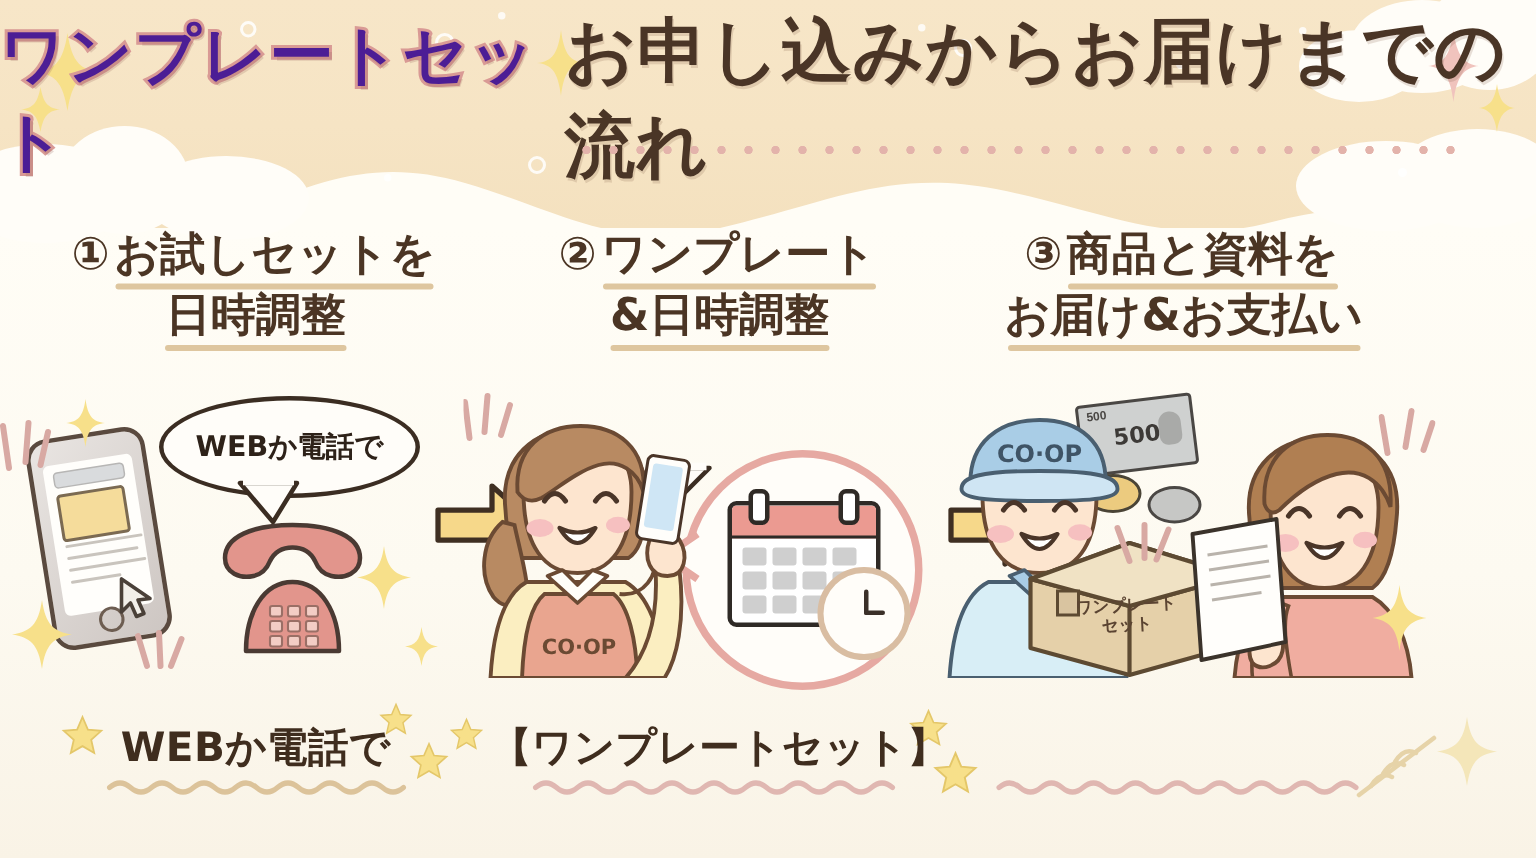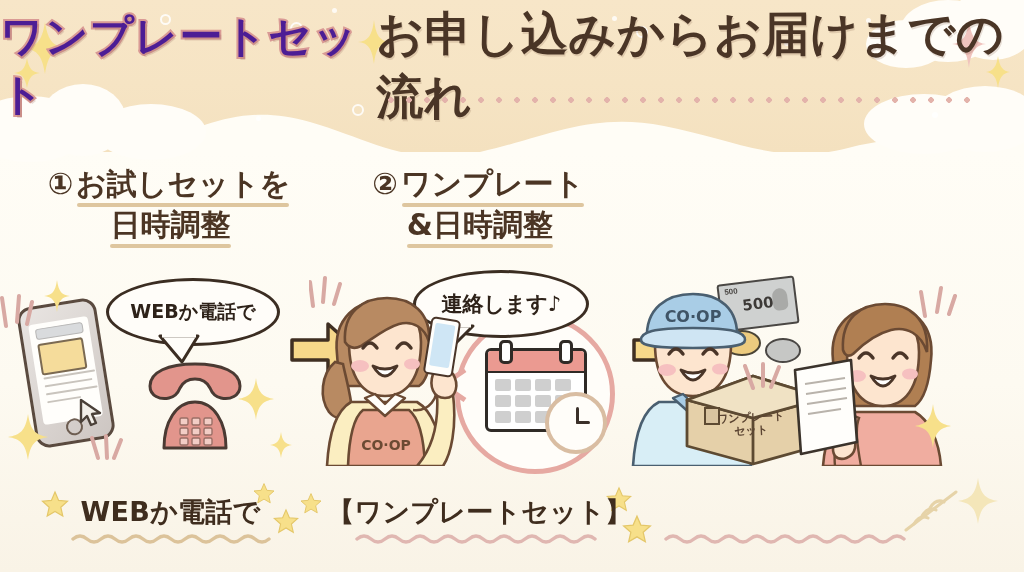--- a/index.html
+++ b/index.html
@@ -49,21 +49,21 @@
     color:#4a3526;
     text-shadow:1px 2px 0 rgba(120,85,60,.18);
   }
   .title-dots{
     position:absolute;left:382px;top:96px;width:590px;height:8px;
     background-image:radial-gradient(circle,#e3b3ab 0 2.6px,transparent 3px);
     background-size:18px 8px;background-repeat:repeat-x;
   }
 
   
-  .cols{position:absolute;left:0;top:158px;width:928px;height:414px;display:flex;}
+  .cols{position:absolute;left:0;top:144px;width:928px;height:414px;display:flex;}
   .col{position:relative;width:341.3px;height:414px;}
 
   .step-head{
     position:absolute;left:0;top:6px;width:341px;
     text-align:center;color:#4b3524;
     font-family:"DejaVu Sans","Liberation Sans",sans-serif;
     font-weight:700;font-size:30px;line-height:1.36;
   }
   .step-head .ln{position:relative;display:inline-block;padding:0 3px;}
   .step-head .ln::after{
@@ -345,23 +345,20 @@
               <i></i>
               <i></i>
               <i></i>
               <i></i>
           </div>
         </div>
         <div class="cal-ring" style="left:190px;top:64px;"></div>
         <div class="cal-ring" style="left:250px;top:64px;"></div>
         <div class="clock" style="left:236px;top:116px;"></div>
 
-        <div class="bubble" style="left:104px;top:-6px;width:170px;height:62px;">
-          <span style="font-size:21px;">連絡します♪</span>
-        </div>
         <svg class="bubble-tail" style="left:120px;top:46px;" width="48" height="34" viewBox="0 0 48 34">
           <path d="M6 4 L44 4 L16 32 Z" fill="#fffdf9" stroke="#3b2d22" stroke-width="3" stroke-linejoin="round"></path>
           <path d="M8 3 L42 3" stroke="#fffdf9" stroke-width="5"></path>
         </svg>
 
         <svg class="fig" style="left:4px;top:14px;" width="148" height="176" viewBox="0 0 148 176">
 
           <path d="M24 64 C20 28 44 10 72 10 C100 10 122 30 118 64 C116 84 112 92 106 96 L34 96 C28 90 25 82 24 64 Z" fill="#b88a62" stroke="#6b4a33" stroke-width="2.6"></path>
 
           <path d="M22 72 C8 84 6 108 16 122 C26 134 40 126 38 112 C36 98 32 84 30 74 Z" fill="#b88a62" stroke="#6b4a33" stroke-width="2.6"></path>
@@ -414,20 +411,24 @@
         <span class="txt">【ワンプレートセット】</span>
       </div>
       <div class="squiggle">
         <svg width="250" height="12" viewBox="0 0 250 12">
             <path d="M2 7 Q9 1 16 7 T30 7 T44 7 T58 7 T72 7 T86 7 T100 7 T114 7 T128 7 T142 7 T156 7 T170 7 T184 7 T198 7 T212 7 T226 7 T240 7" fill="none" stroke="#e0b7b1" stroke-width="3.4" stroke-linecap="round"></path>
           </svg>
       </div>
     </div>
 
     <div class="col">
+      <div class="step-head">
+        <div><span class="circ-num">③</span><span class="ln">商品と資料を</span></div>
+        <div><span class="ln">お届け&amp;お支払い</span></div>
+      </div>
 
       <div class="art">
 
         <div class="bill" style="left:100px;top:4px;">
           <span class="amt-sm">500</span>
           <span class="amt">500</span>
           <span class="face"></span>
         </div>
         <div class="coin" style="left:104px;top:54px;width:34px;height:22px;background:#eccb7f;border:2.4px solid #4a4436;"></div>
         <div class="coin" style="left:146px;top:62px;width:32px;height:21px;background:#c6c7c5;border:2.4px solid #4a4744;"></div>

